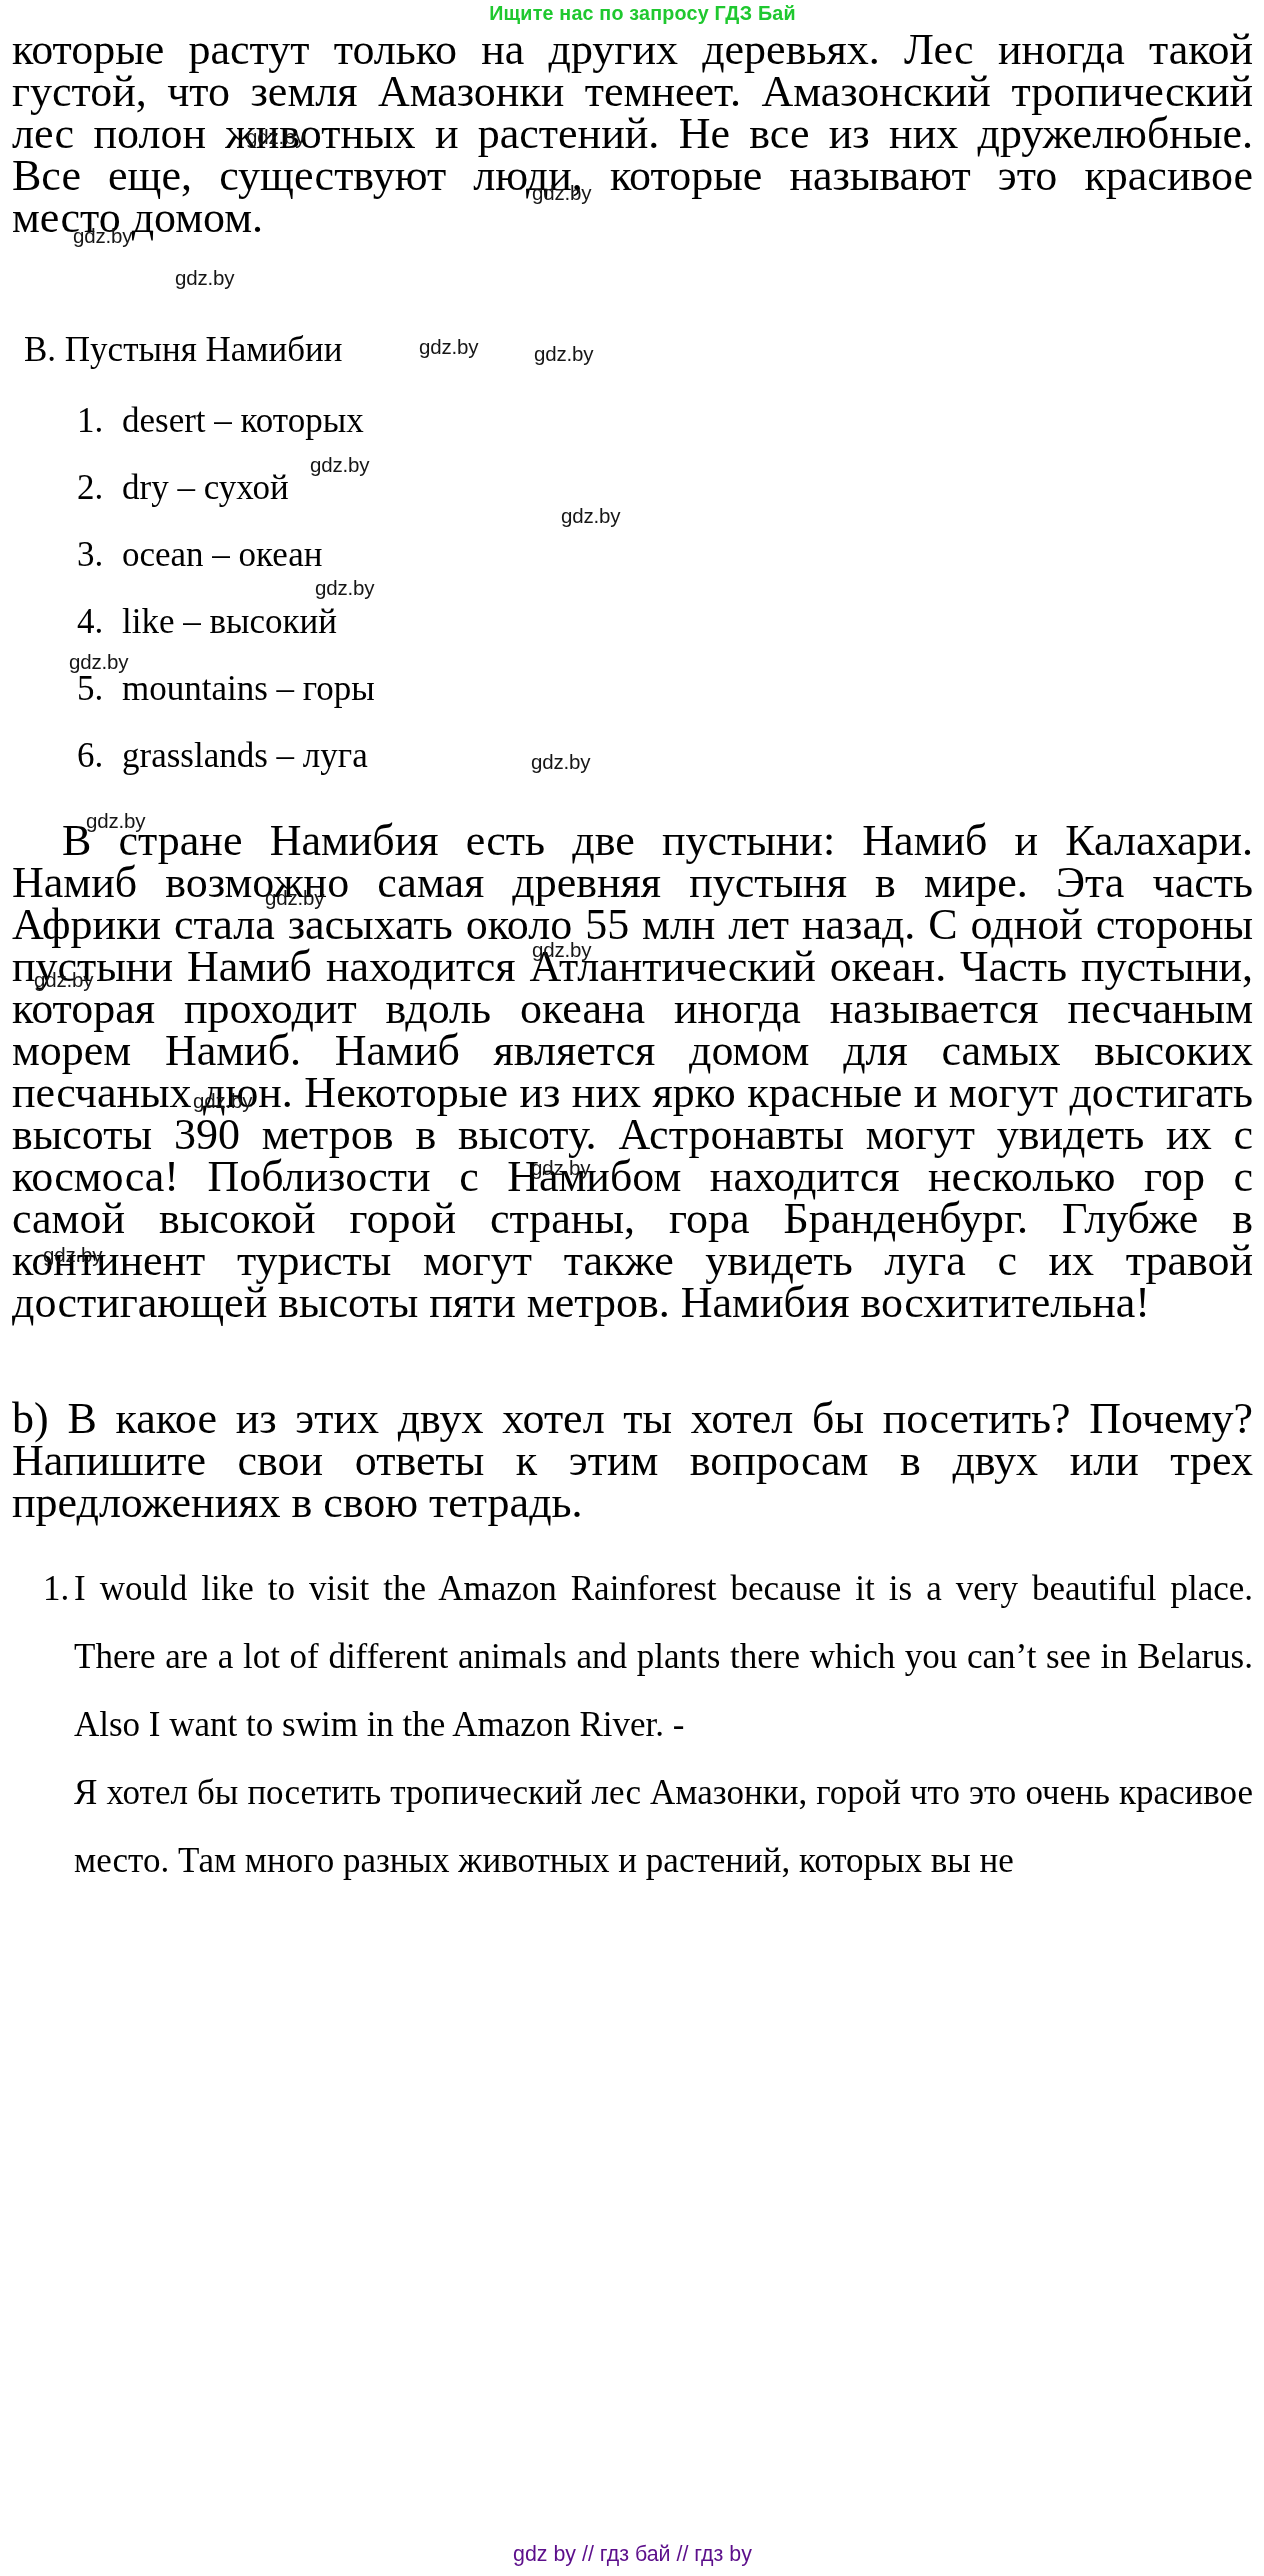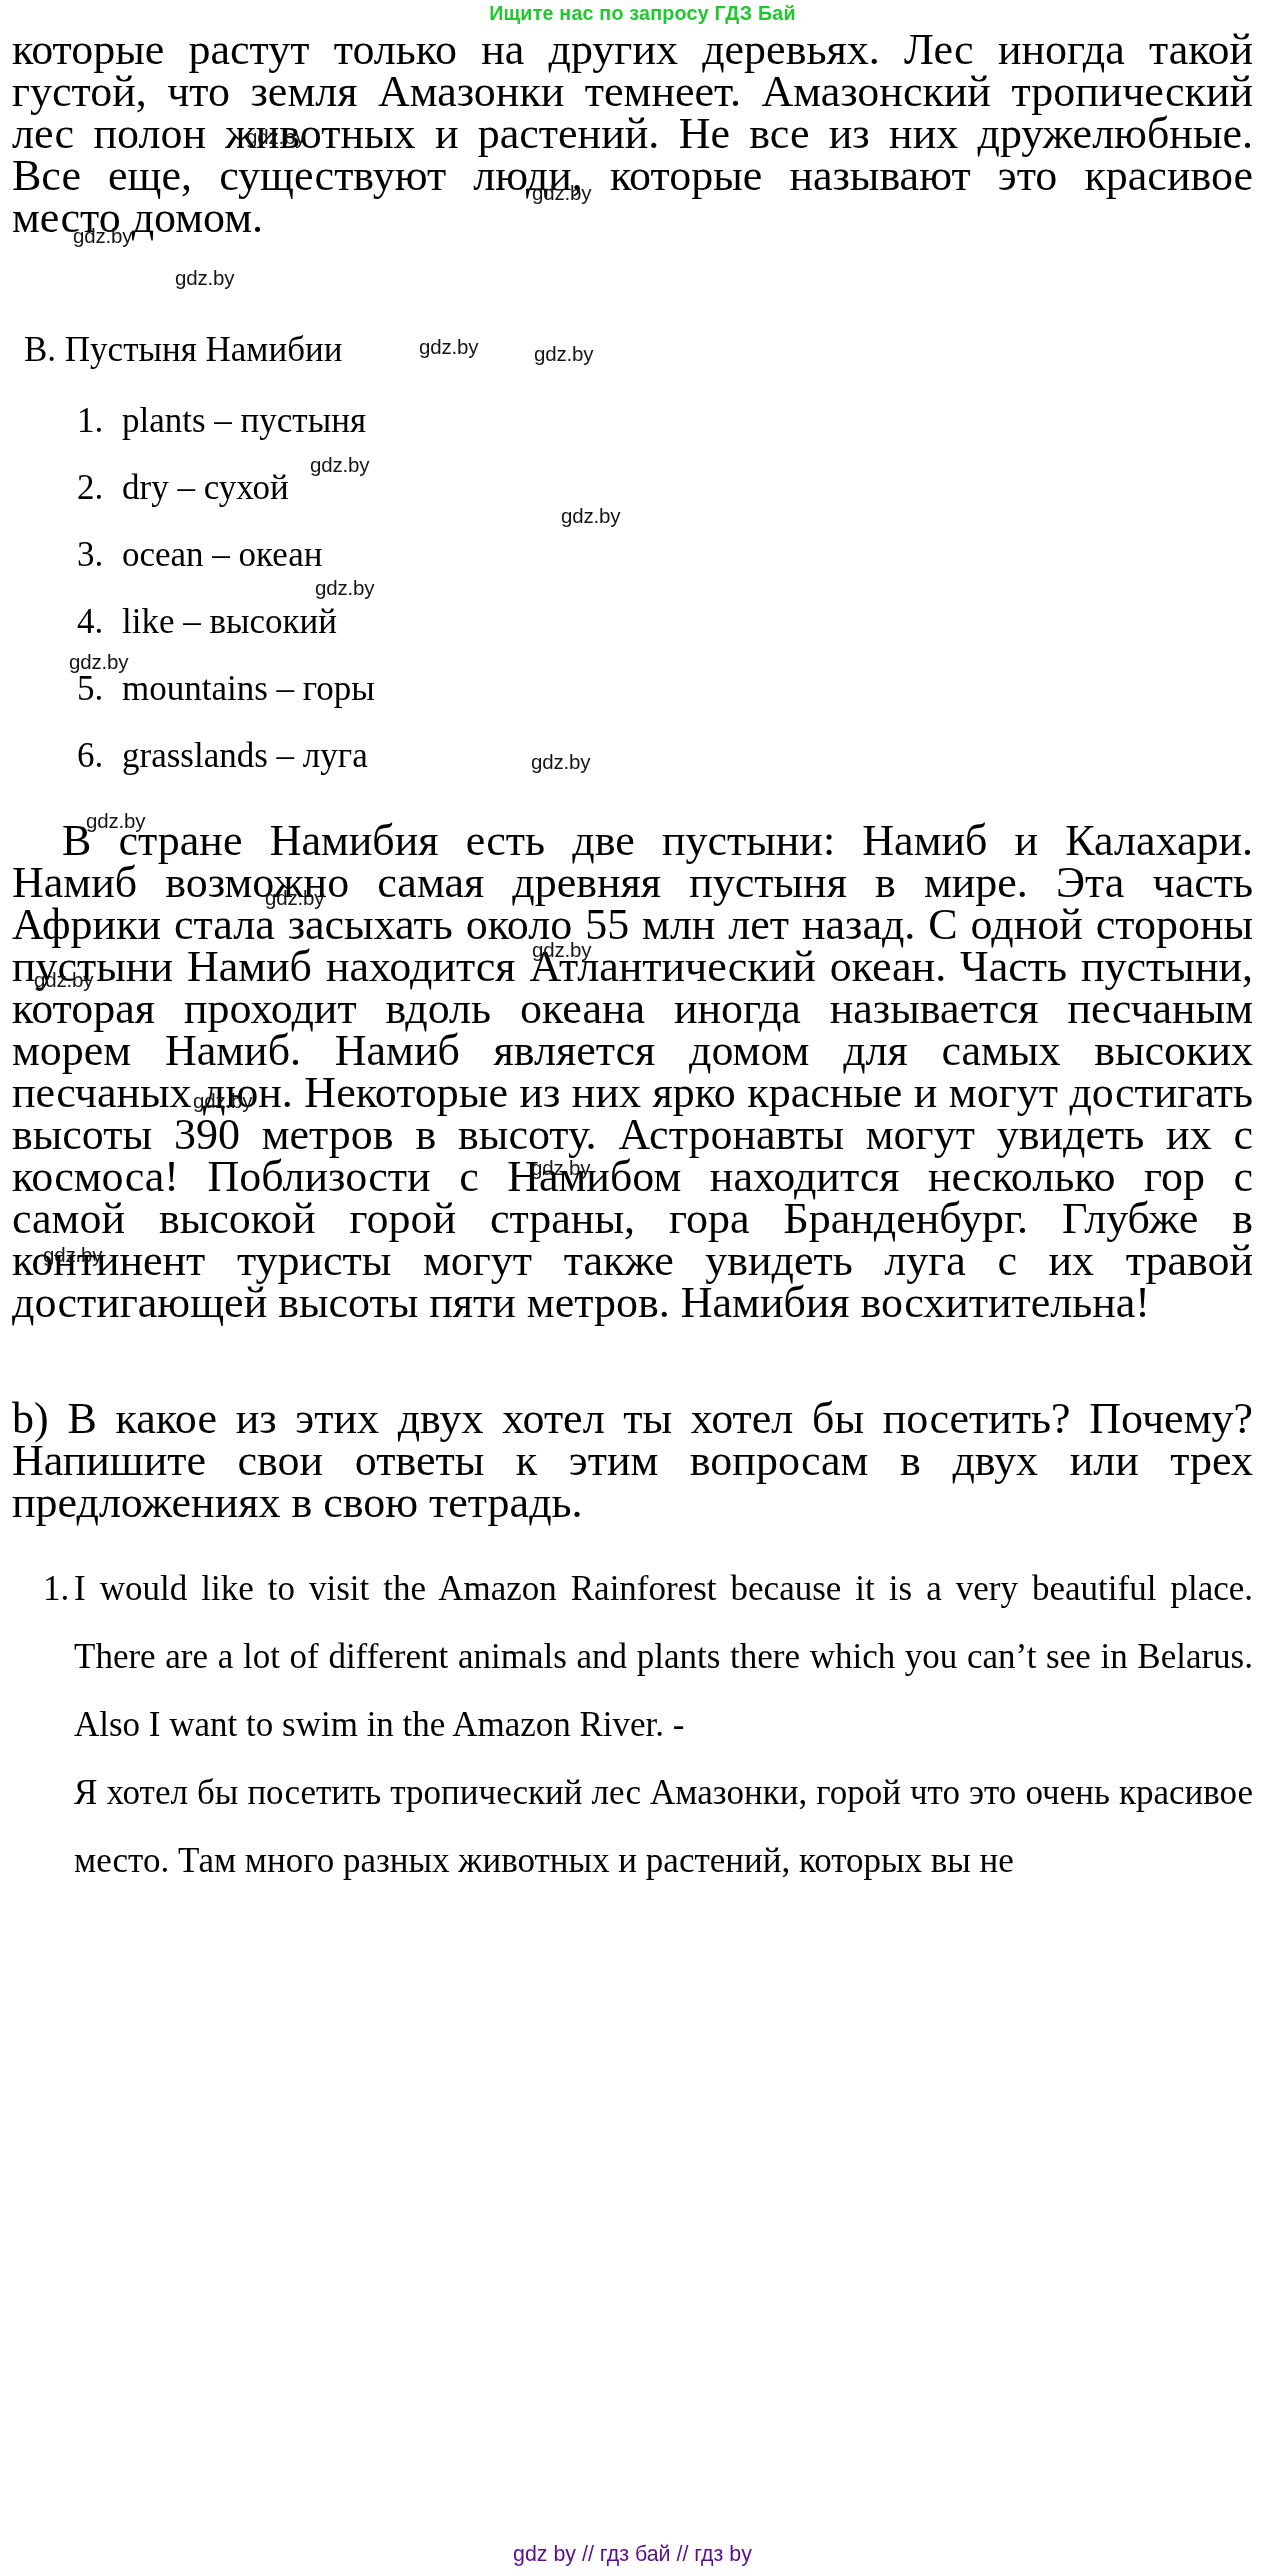--- a/index.html
+++ b/index.html
@@ -152,21 +152,21 @@
 
     <p class="para lead">которые растут только на других деревьях. Лес иногда такой густой, что земля Амазонки темнеет. Амазонский тропический лес полон животных и растений. Не все из них дружелюбные. Все еще, существуют люди, которые называют это красивое место домом.</p>
 
     <div class="spacer-lg"></div>
 
     <div class="sec-heading">B. Пустыня Намибии</div>
 
     <ul class="vocab-list">
       <li>
         <span class="vocab-num">1.</span>
-        <span class="vocab-text">plants – пустыня</span>
+        <span class="vocab-text">desert – которых</span>
       </li>
       <li>
         <span class="vocab-num">2.</span>
         <span class="vocab-text">dry – сухой</span>
       </li>
       <li>
         <span class="vocab-num">3.</span>
         <span class="vocab-text">ocean – океан</span>
       </li>
       <li>

